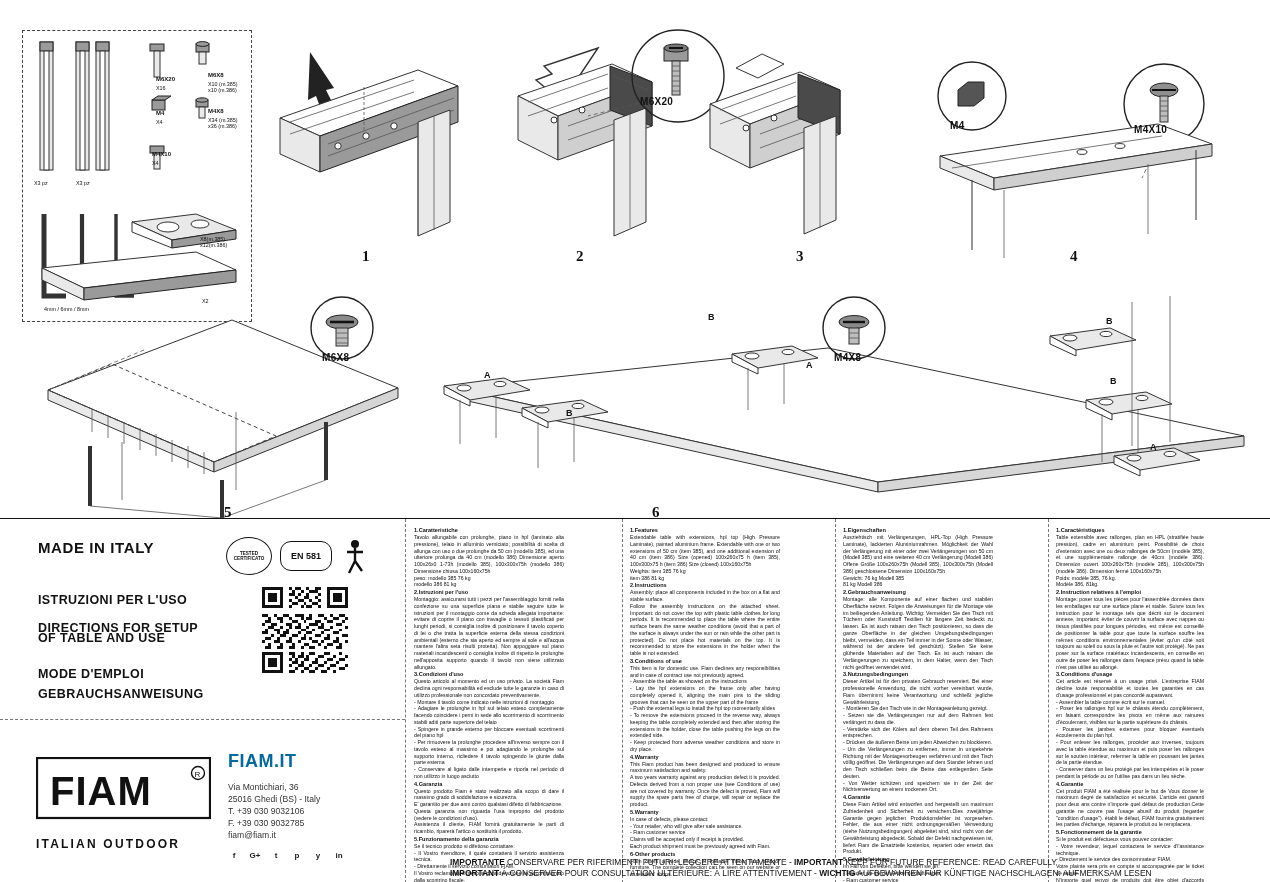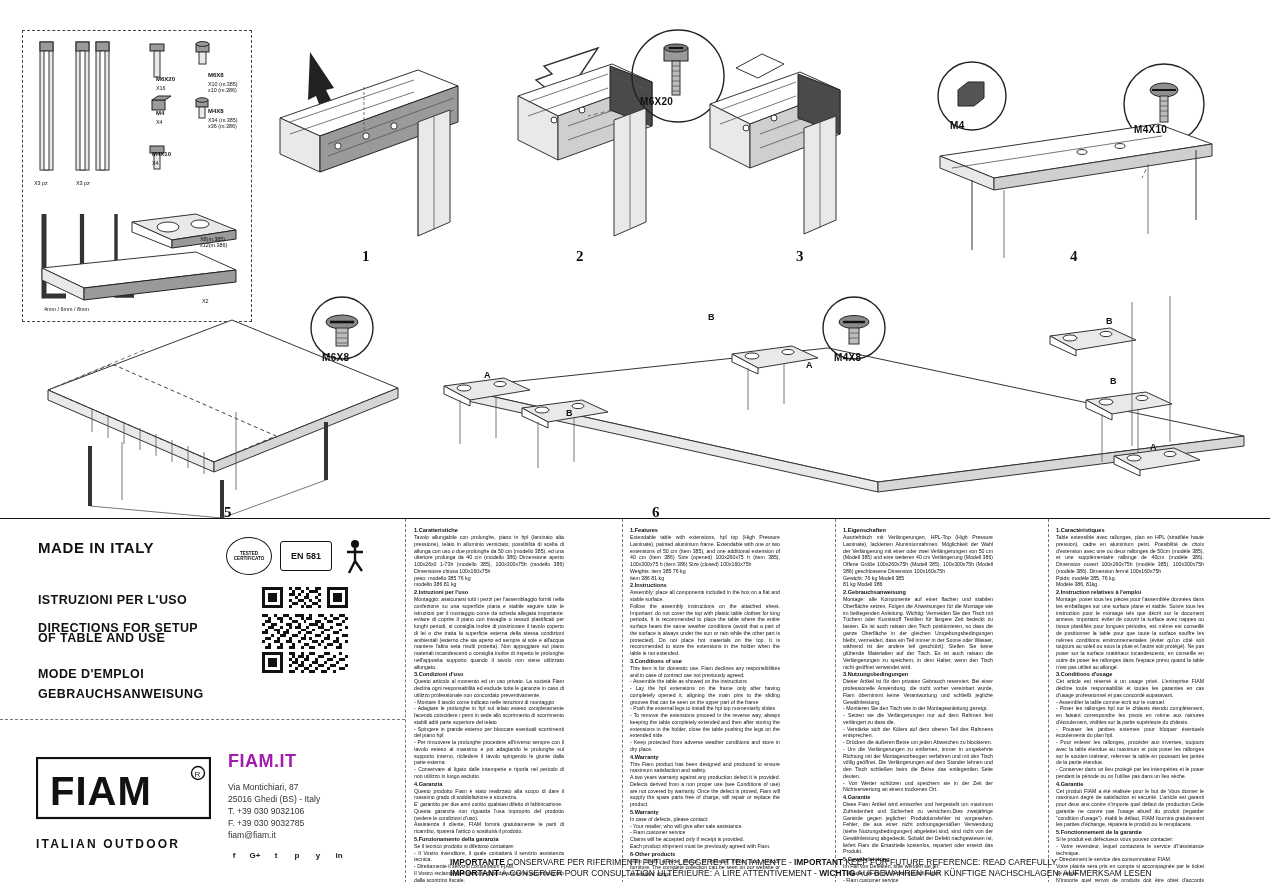--- a/index.html
+++ b/index.html
@@ -25,35 +25,35 @@
   .hdiv{position:absolute;left:0;right:0;height:0;border-top:1px dashed #777;}
 
   #leftpanel{position:absolute;left:0;top:0;width:405px;height:364px;}
   .made{position:absolute;left:38px;top:20px;font-size:15px;font-weight:bold;letter-spacing:.6px;}
   .instr{position:absolute;left:38px;font-size:12.5px;font-weight:bold;letter-spacing:.4px;}
   .qr{position:absolute;left:262px;top:68px;width:86px;height:86px;}
 
   .fiamlogo{position:absolute;left:36px;top:238px;width:175px;height:70px;}
   .italout{position:absolute;left:36px;top:318px;font-size:12px;font-weight:bold;letter-spacing:2.2px;}
   .addr{position:absolute;left:228px;top:232px;width:172px;}
-  .brandname{font-size:18px;font-weight:bold;letter-spacing:.5px;color:#a21caf;}
+  .brandname{font-size:18px;font-weight:bold;letter-spacing:.5px;color:#0369a1;}
   .addr p{margin:0 0 2px 0;font-size:8.6px;color:#333;}
   .socials{position:absolute;left:228px;top:330px;display:flex;gap:9px;align-items:center;}
   .soc{width:12px;height:12px;font-size:8px;color:#222;display:flex;align-items:center;justify-content:center;font-weight:bold;}
 
   .col{position:absolute;top:8px;width:150px;}
   .col h4{margin:0 0 1px 0;font-size:5.6px;font-weight:bold;}
   .col p{margin:0 0 1px 0;font-size:5.2px;line-height:1.3;text-align:justify;}
 
   .footer{position:absolute;left:405px;right:6px;bottom:4px;padding-left:45px;}
   .footer div{font-size:8.4px;line-height:1.32;}
   .footer b{font-weight:bold;}
 
   .certs{position:absolute;left:222px;top:16px;width:150px;height:42px;}
-  .en581{position:absolute;left:58px;top:6px;width:50px;height:28px;border:1.2px solid #111;border-radius:3px;display:flex;align-items:center;justify-content:center;font-size:9px;font-weight:bold;}
+  .en581{position:absolute;left:58px;top:6px;width:50px;height:28px;border:1.2px solid #111;border-radius:11px;display:flex;align-items:center;justify-content:center;font-size:9px;font-weight:bold;}
   .stamp{position:absolute;left:4px;top:2px;width:44px;height:36px;border:1.1px solid #111;border-radius:50%;display:flex;flex-direction:column;align-items:center;justify-content:center;font-size:4.6px;font-weight:bold;line-height:1.1;text-align:center;}
 </style>
 </head>
 <body>
 
 <div class="sheet">
 
   <div id="illus">
 
     <div class="partsbox"></div>
@@ -576,21 +576,21 @@
           <text x="14" y="48" font-family="Liberation Sans, sans-serif" font-size="40" font-weight="bold" fill="#111" letter-spacing="1">FIAM</text>
           <circle cx="162" cy="16" r="6.5" fill="none" stroke="#111" stroke-width="1.4"></circle>
           <text x="158.5" y="19.5" font-family="Liberation Sans, sans-serif" font-size="8" fill="#111">R</text>
         </svg>
       </div>
       <div class="italout">ITALIAN OUTDOOR</div>
 
       <div class="addr">
         <div class="brandname">FIAM.IT</div>
         <div style="height:10px"></div>
-        <p>Via Montichiari, 87</p>
+        <p>Via Montichiari, 36</p>
         <p>25016 Ghedi (BS) - Italy</p>
         <p>T. +39 030 9032106</p>
         <p>F. +39 030 9032785</p>
         <p>fiam@fiam.it</p>
       </div>
 
       <div class="socials">
         <span class="soc">f</span>
         <span class="soc">G+</span>
         <span class="soc">t</span>

